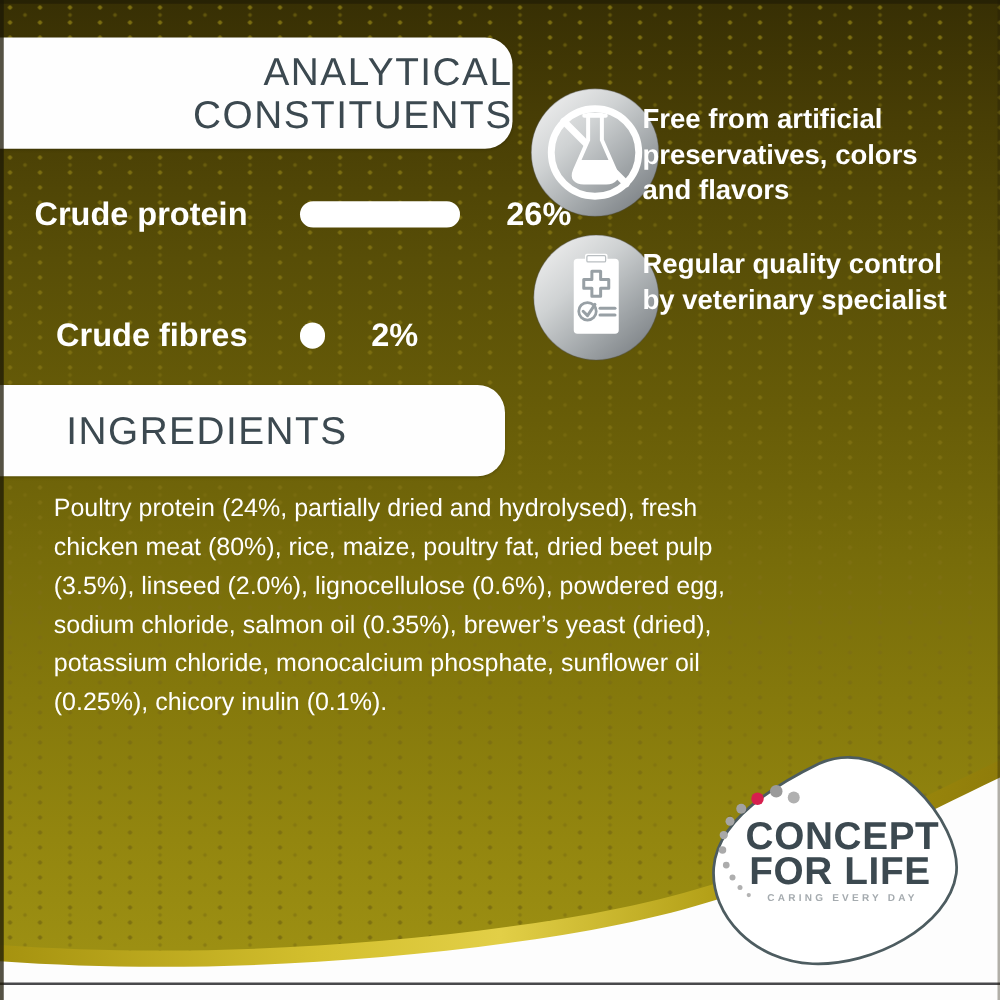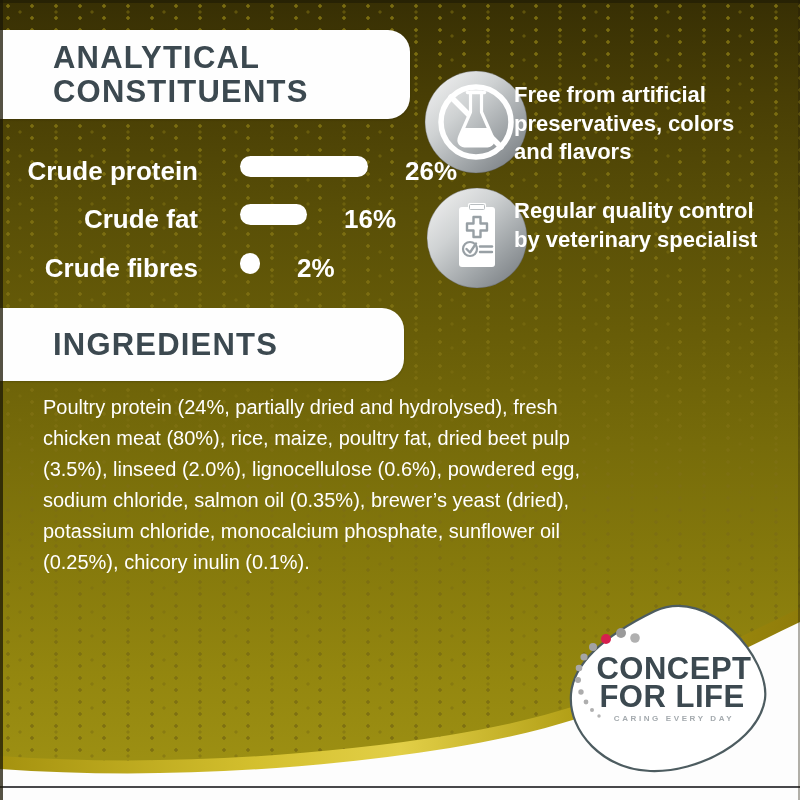--- a/index.html
+++ b/index.html
@@ -21,25 +21,25 @@
   }
   
   .heading-box{
     position:absolute;left:0;background:#fefefe;
     border-radius:0 22px 22px 0;display:flex;align-items:center;
     box-shadow:0 1px 2px rgba(0,0,0,.18);
   }
   .hb-analytical{top:30px;width:357px;height:89px;padding-left:53px;}
   .hb-ingredients{top:308px;width:351px;height:73px;padding-left:53px;}
   .heading-box h1{
-    margin:0;font-size:31px;line-height:34px;font-weight:700;
-    letter-spacing:1.2px;color:var(--title-slate,#3c4950);
+    margin:0;font-size:31px;line-height:34px;font-weight:400;
+    letter-spacing:1.2px;color:var(--title-slate,#3c4950);text-align:right;
   }
   
-  .chart-row{position:absolute;left:0;width:100%;height:30px;display:flex;align-items:flex-start;gap:28px;}
+  .chart-row{position:absolute;left:0;width:100%;height:30px;display:flex;align-items:center;gap:28px;}
   .row-protein{top:156px;} .row-fat{top:204px;} .row-fibres{top:253px;}
   .chart-label{width:198px;text-align:right;font-size:26px;font-weight:700;color:#fff;flex:0 0 auto;}
   .chart-bar{height:21px;border-radius:11px;background:#fff;margin-left:14px;flex:0 0 auto;}
   .chart-value{margin-left:9px;font-size:26px;font-weight:700;color:#fff;}
   
   .feature-icon{position:absolute;width:104px;height:104px;}
   .fi-1{left:424px;top:70px;} .fi-2{left:425px;top:186px;}
   .feature-text{
     position:absolute;left:514px;width:250px;color:#fff;
     font-size:22px;line-height:28.5px;font-weight:700;
@@ -84,25 +84,20 @@
   </svg>
 
   <div class="heading-box hb-analytical">
     <h1>ANALYTICAL CONSTITUENTS</h1>
   </div>
 
   <div class="chart-row row-protein">
     <div class="chart-label">Crude protein</div>
     <div class="chart-bar" style="width: 128px;"></div>
     <div class="chart-value">26%</div>
-  </div>
-  <div class="chart-row row-fat">
-    <div class="chart-label">Crude fat</div>
-    <div class="chart-bar" style="width: 67px;"></div>
-    <div class="chart-value">16%</div>
   </div>
   <div class="chart-row row-fibres">
     <div class="chart-label">Crude fibres</div>
     <div class="chart-bar" style="width: 20px;"></div>
     <div class="chart-value">2%</div>
   </div>
 
   <svg class="feature-icon fi-1" viewBox="-52 -52 104 104">
     <defs>
       <linearGradient id="silver1" x1="-45" y1="-45" x2="40" y2="50" gradientUnits="userSpaceOnUse">

